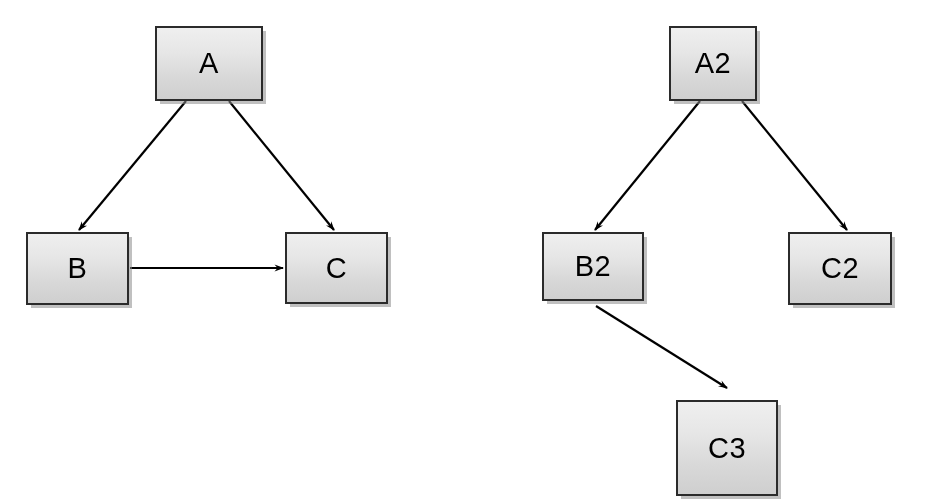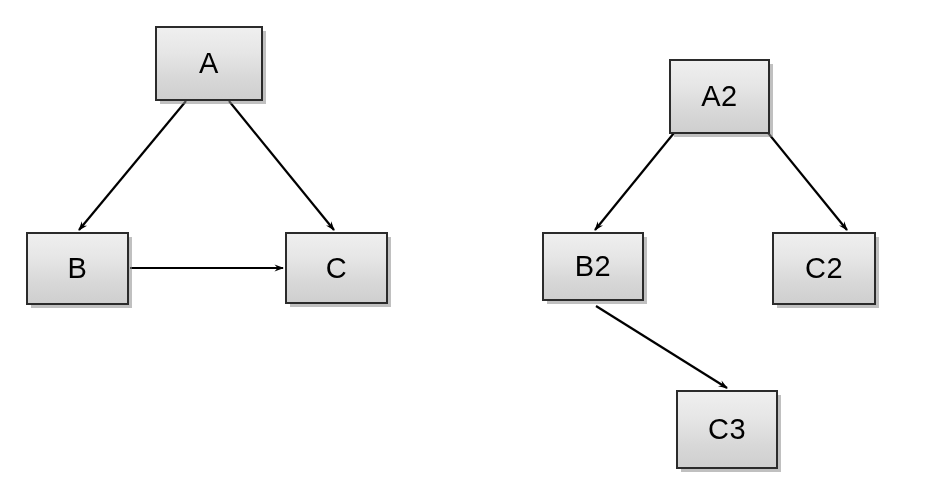--- a/index.html
+++ b/index.html
@@ -72,27 +72,27 @@
   <div id="nodes">
       <div class="node" style="left: 155px; top: 26px; width: 108px; height: 75px;">
         <span class="node-label">A</span>
       </div>
       <div class="node" style="left: 26px; top: 232px; width: 103px; height: 73px;">
         <span class="node-label">B</span>
       </div>
       <div class="node" style="left: 285px; top: 232px; width: 103px; height: 72px;">
         <span class="node-label">C</span>
       </div>
-      <div class="node" style="left: 669px; top: 26px; width: 101px; height: 75px; margin-top: 33px;">
+      <div class="node" style="left: 669px; top: 26px; width: 88px; height: 75px;">
         <span class="node-label">A2</span>
       </div>
       <div class="node" style="left: 542px; top: 232px; width: 102px; height: 69px;">
         <span class="node-label">B2</span>
       </div>
-      <div class="node" style="left: 772px; top: 232px; width: 104px; height: 73px;">
+      <div class="node" style="left: 788px; top: 232px; width: 104px; height: 73px;">
         <span class="node-label">C2</span>
       </div>
-      <div class="node" style="left: 676px; top: 390px; width: 102px; height: 79px;">
+      <div class="node" style="left: 676px; top: 400px; width: 102px; height: 96px;">
         <span class="node-label">C3</span>
       </div>
     </div>
 
 </div>
 
 </body></html>

